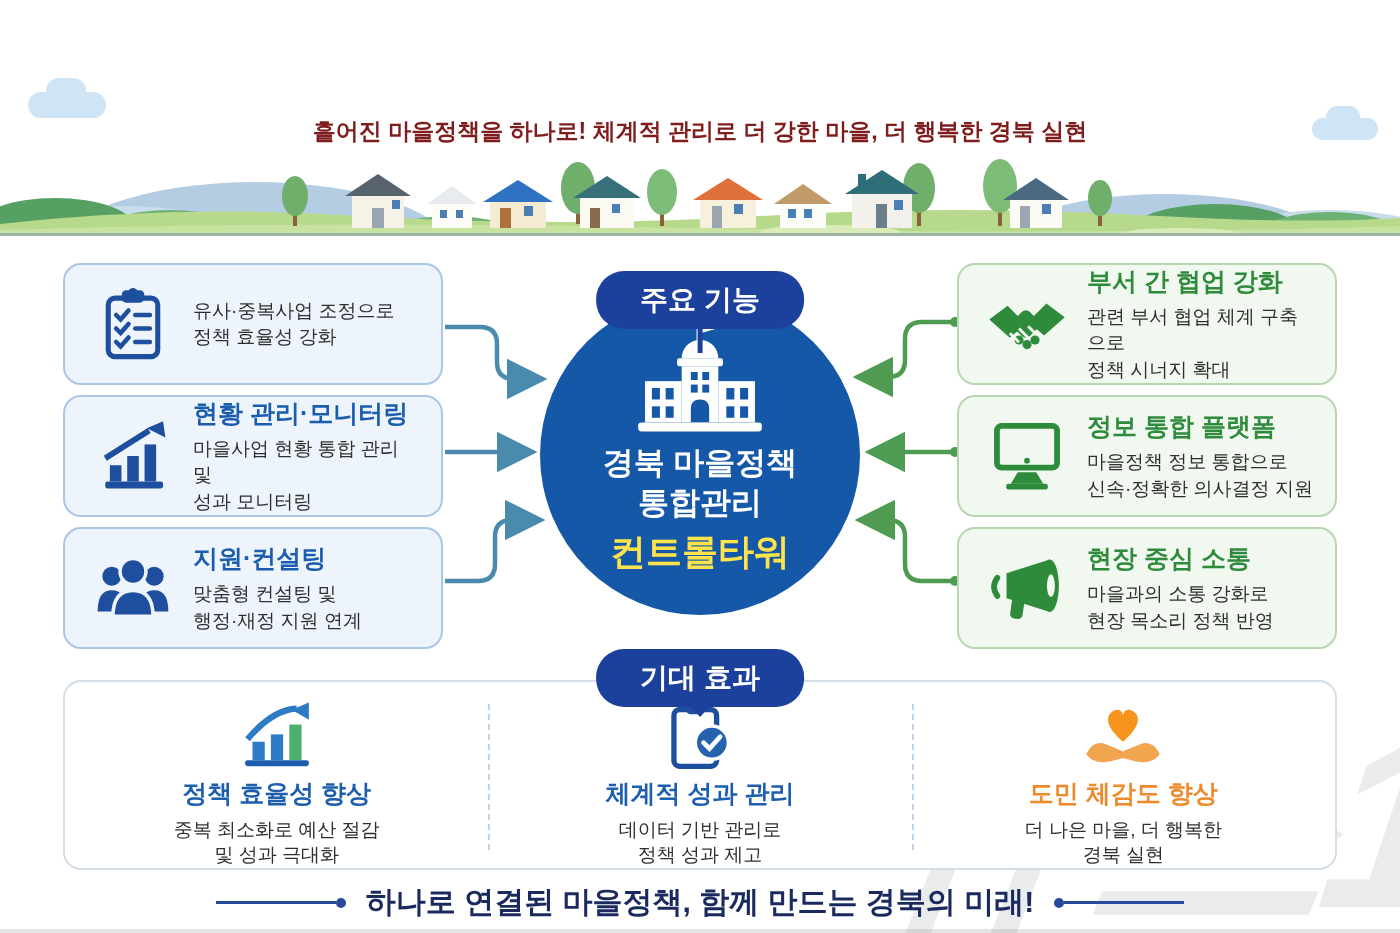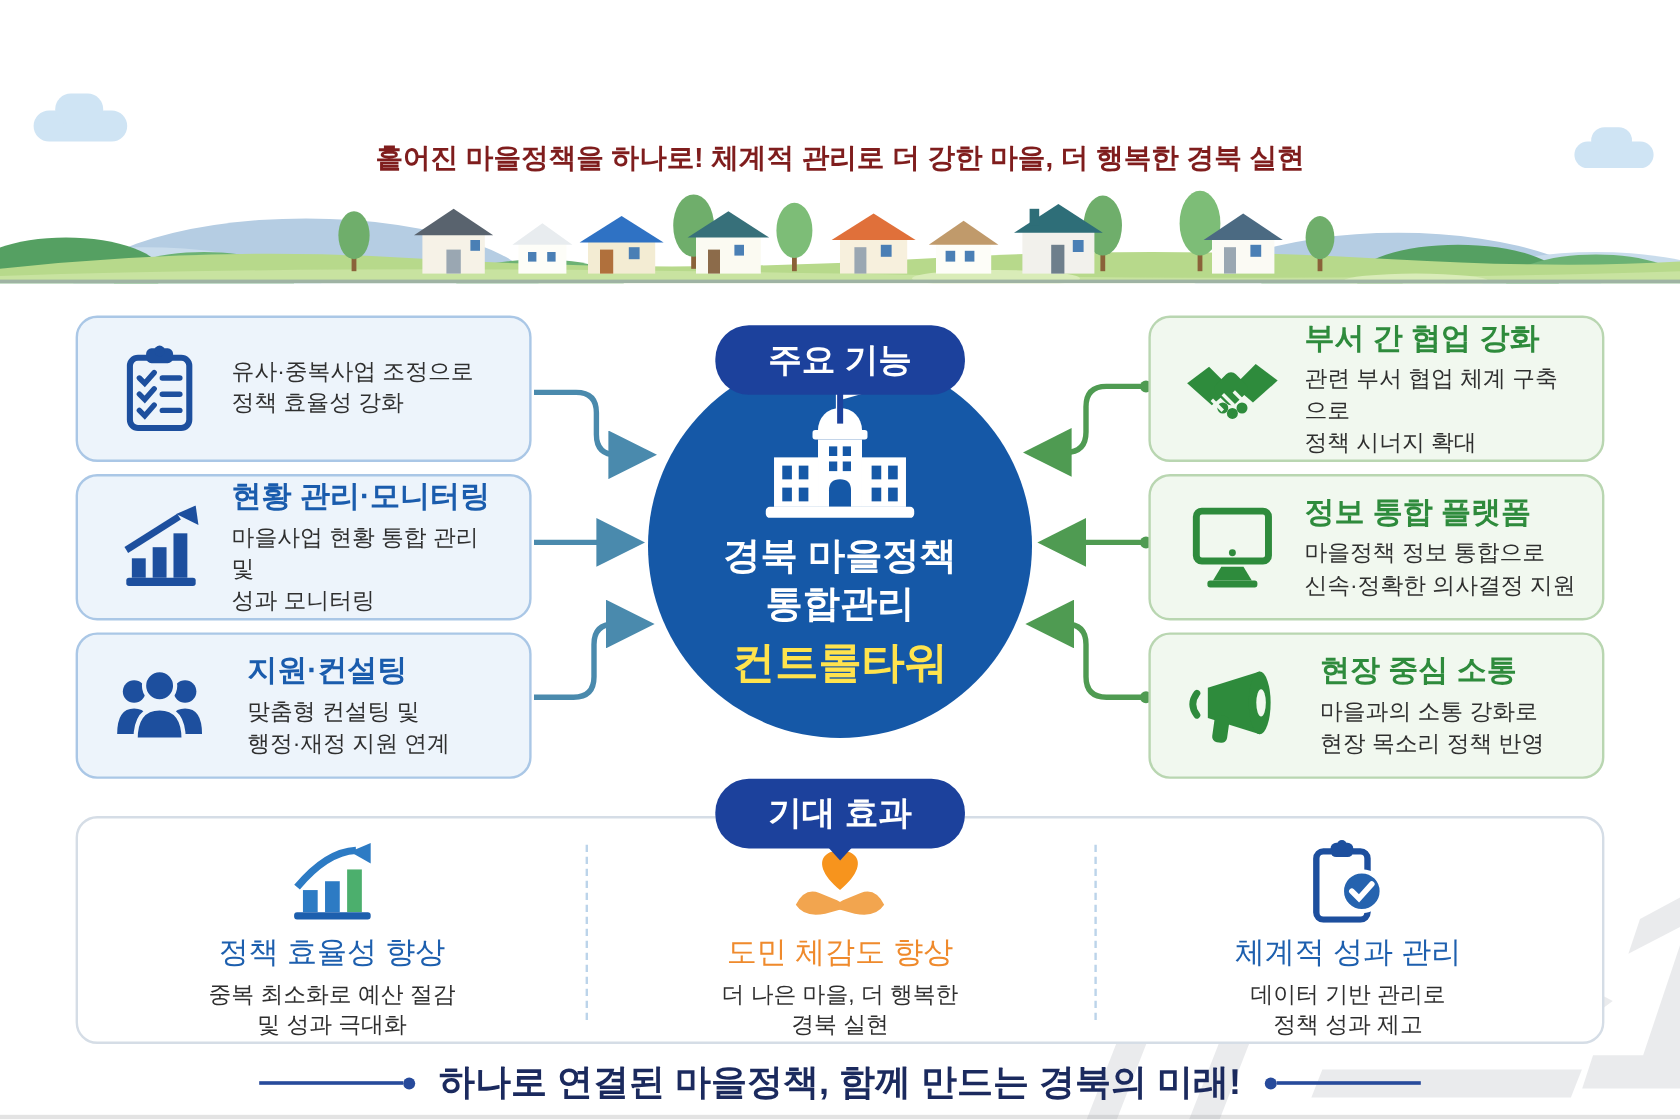--- a/index.html
+++ b/index.html
@@ -53,38 +53,38 @@
     display:flex; align-items:center; padding:0 18px 0 26px; z-index:4;
   }
   .fn-box.left  { left:63px;  background:#edf4fb; border:2px solid #aac7e6; }
   .fn-box.right { left:957px; background:#f1f8ef; border:2px solid #b9d6b1; }
   .fn-box .icon-wrap { width:84px; min-width:84px; display:flex; justify-content:center; }
   .fn-box .txt { margin-left:18px; }
   .fn-title { font-size:25px; font-weight:800; margin-bottom:6px; }
   .fn-box.left  .fn-title { color:#1a5cad; }
   .fn-box.right .fn-title { color:#2e8b3c; }
   .fn-body { font-size:19px; color:#2f2f2f; line-height:1.38; white-space:pre-line; }
-  .row1 { top:263px; } .row2 { top:395px; } .row3 { top:527px;gap:13px; }
+  .row1 { top:263px; } .row2 { top:395px; } .row3 { top:527px; }
   
   .connectors { position:absolute; left:0; top:0; width:1400px; height:933px; pointer-events:none; z-index:3; }
   
   .effects-box {
     position:absolute; left:63px; top:680px; width:1274px; height:190px;
     background:#ffffff; border:2px solid #d5dde6; border-radius:18px;
     display:flex; z-index:4;
   }
   .effect-col {
     flex:1; display:flex; flex-direction:column; align-items:center;
     padding-top:18px; text-align:center; position:relative;
   }
   .effect-col + .effect-col::before {
     content:""; position:absolute; left:0; top:22px; bottom:18px;
     border-left:2px dashed #bcd4ea;
   }
-  .effect-title { font-size:25px; font-weight:400; margin-top:8px; }
+  .effect-title { font-size:25px; font-weight:700; margin-top:8px; }
   .effect-body { font-size:19px; color:#2f2f2f; line-height:1.35; margin-top:7px; white-space:pre-line; }
   
   .slogan-row {
     position:absolute; left:0; top:882px; width:100%; text-align:center;
     display:flex; align-items:center; justify-content:center; gap:20px; z-index:4;
   }
   .slogan { font-size:30px; font-weight:900; color:#1b2a5e; white-space:nowrap; }
   .deco { display:flex; align-items:center; }
   .deco .line { width:120px; height:3px; background:#274a9b; }
   .deco .dot { width:10px; height:10px; border-radius:50%; background:#274a9b; }
@@ -372,41 +372,41 @@
         <rect x="42" y="20" width="10" height="29" fill="#4caf6d"></rect>
         <rect x="6" y="49" width="52" height="5" rx="2" fill="#1d5fae"></rect>
       </svg>
       <div class="effect-title" style="color:#1d5fae">정책 효율성 향상</div>
       <div class="effect-body">중복 최소화로 예산 절감
 및 성과 극대화</div>
     </div>
 
 
     <div class="effect-col">
-      <svg width="86" height="74" viewBox="0 0 64 56">
-        <path d="M32,34 C20,24 16,14 24,9 C29,6 32,10 32,13 C32,10 35,6 40,9 C48,14 44,24 32,34 Z" fill="#f7941d"></path>
-        <path d="M2,44 Q8,32 18,36 L30,41 Q35,43 33,47 L22,50 Q8,53 2,44 Z" fill="#f2a54f"></path>
-        <path d="M62,44 Q56,32 46,36 L34,41 Q29,43 31,47 L42,50 Q56,53 62,44 Z" fill="#f2a54f"></path>
-      </svg>
-      <div class="effect-title" style="color:#ef8a2c">도민 체감도 향상</div>
-      <div class="effect-body">더 나은 마을, 더 행복한
-경북 실현</div>
-    </div>
-
-    <div class="effect-col">
       <svg width="76" height="74" viewBox="0 0 60 58">
         <rect x="8" y="8" width="36" height="48" rx="5" fill="none" stroke="#1d4f9e" stroke-width="4.5"></rect>
         <rect x="18" y="2" width="16" height="10" rx="4" fill="#1d4f9e"></rect>
         <circle cx="26" cy="3.5" r="3.5" fill="#1d4f9e"></circle>
         <circle cx="40" cy="36" r="14" fill="#2563af" stroke="#ffffff" stroke-width="3"></circle>
         <path d="M33,36 l5,5 l9,-10" stroke="#ffffff" stroke-width="4" fill="none" stroke-linecap="round"></path>
       </svg>
       <div class="effect-title" style="color:#1d5fae">체계적 성과 관리</div>
       <div class="effect-body">데이터 기반 관리로
 정책 성과 제고</div>
+    </div>
+
+    <div class="effect-col">
+      <svg width="86" height="74" viewBox="0 0 64 56">
+        <path d="M32,34 C20,24 16,14 24,9 C29,6 32,10 32,13 C32,10 35,6 40,9 C48,14 44,24 32,34 Z" fill="#f7941d"></path>
+        <path d="M2,44 Q8,32 18,36 L30,41 Q35,43 33,47 L22,50 Q8,53 2,44 Z" fill="#f2a54f"></path>
+        <path d="M62,44 Q56,32 46,36 L34,41 Q29,43 31,47 L42,50 Q56,53 62,44 Z" fill="#f2a54f"></path>
+      </svg>
+      <div class="effect-title" style="color:#ef8a2c">도민 체감도 향상</div>
+      <div class="effect-body">더 나은 마을, 더 행복한
+경북 실현</div>
     </div>
 
   </div>
 
   <div class="slogan-row">
     <span class="deco">
         <span class="line"></span>
         <span class="dot"></span>
       </span>
     <span class="slogan">하나로 연결된 마을정책, 함께 만드는 경북의 미래!</span>

